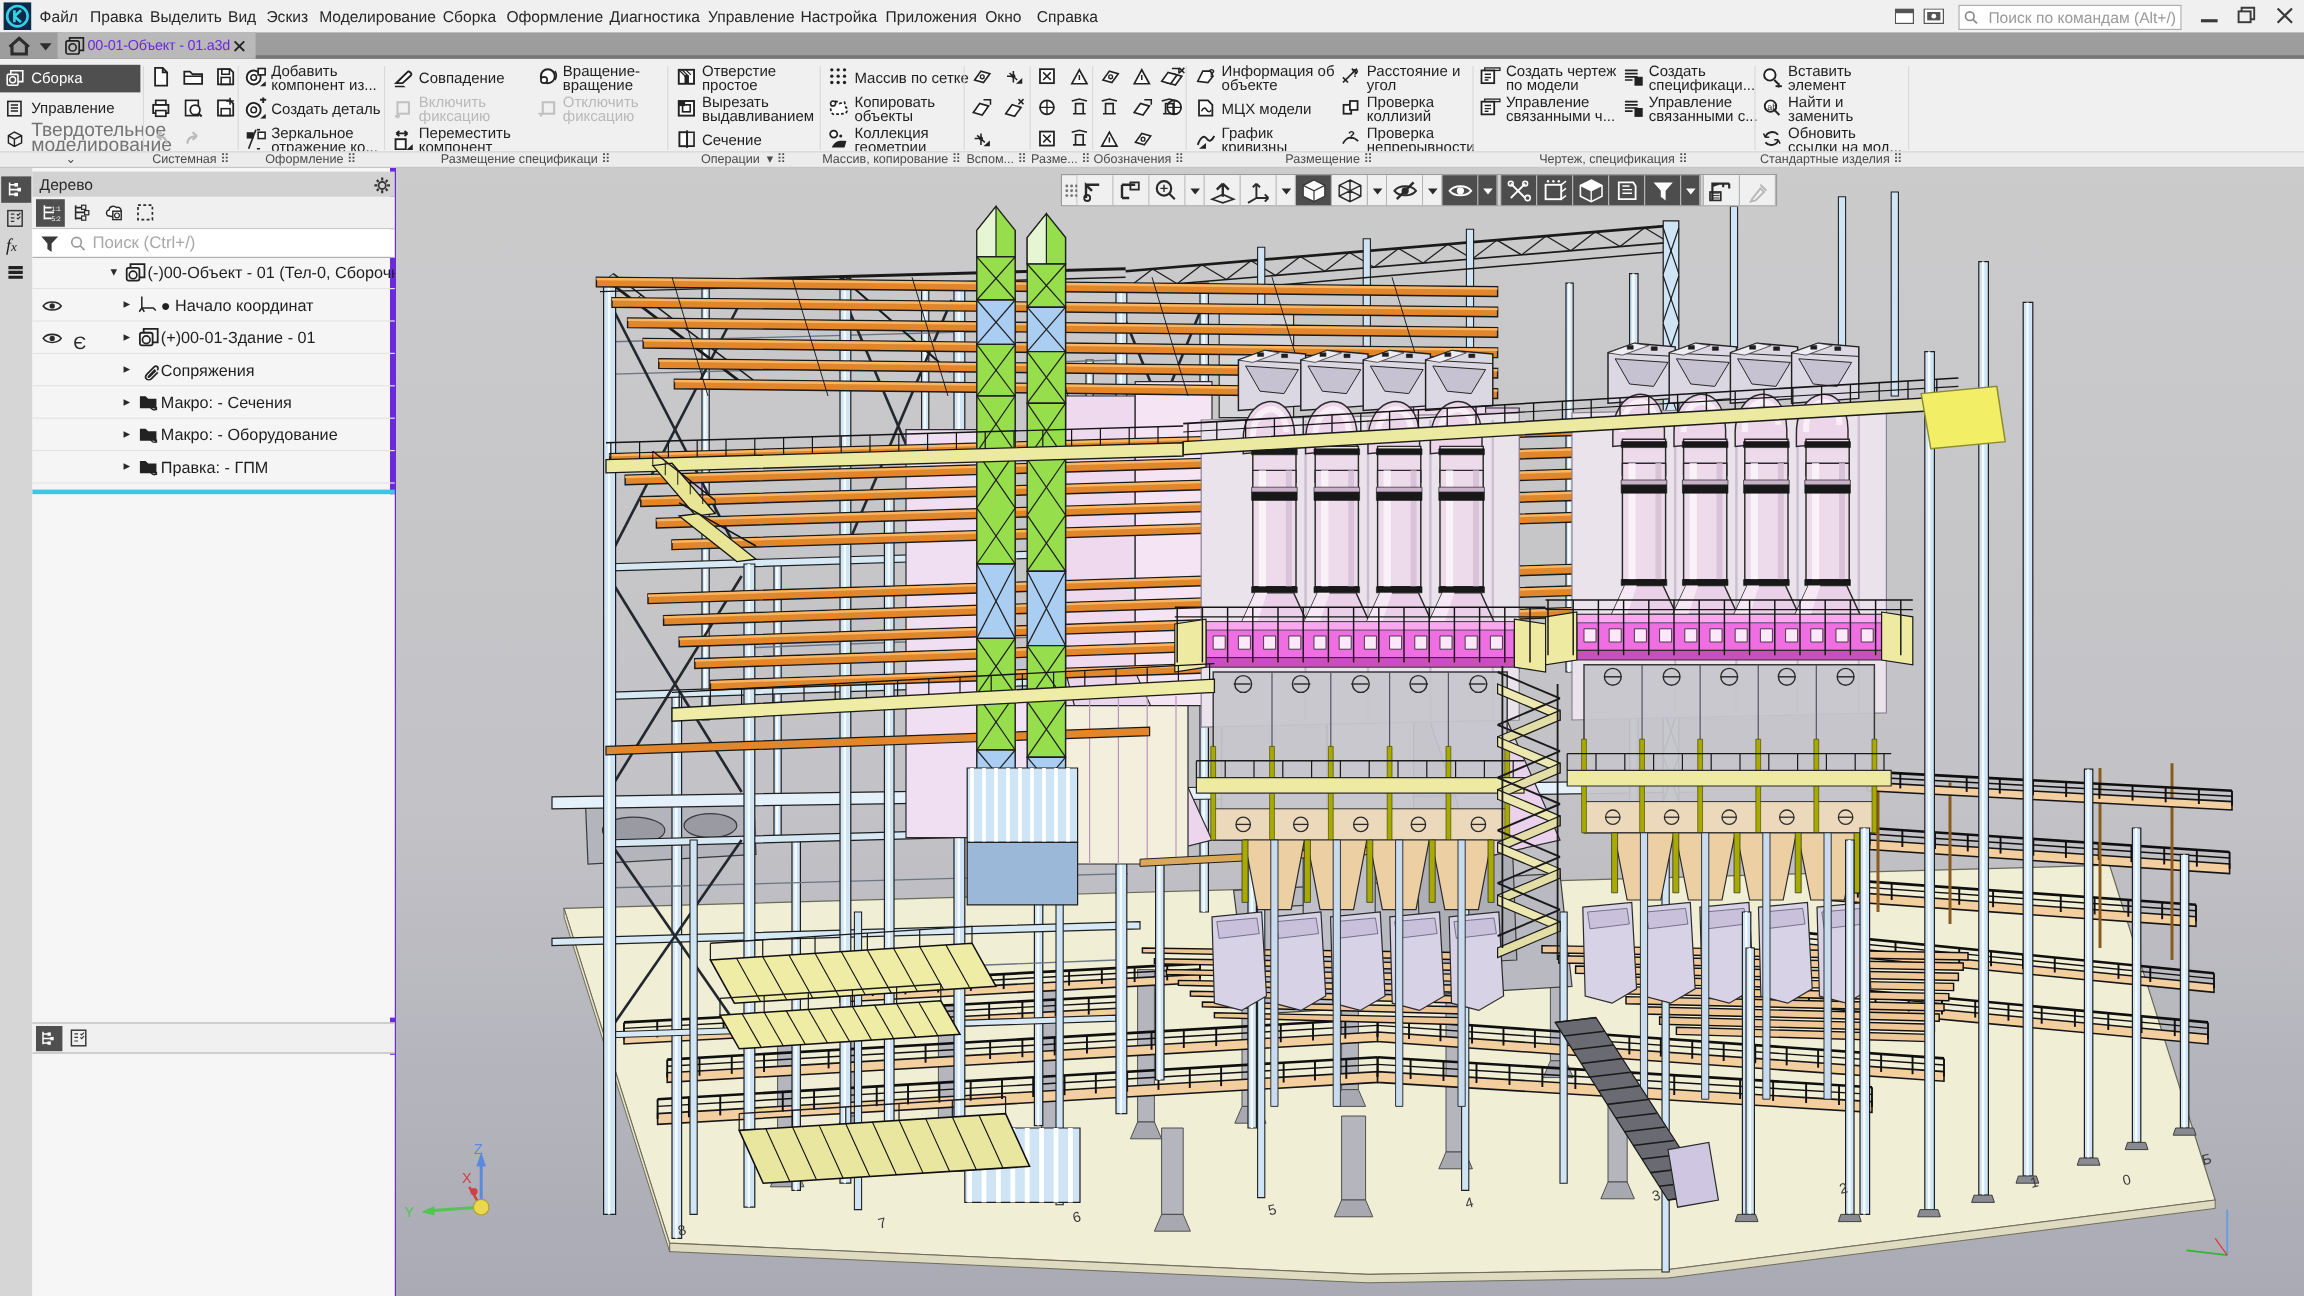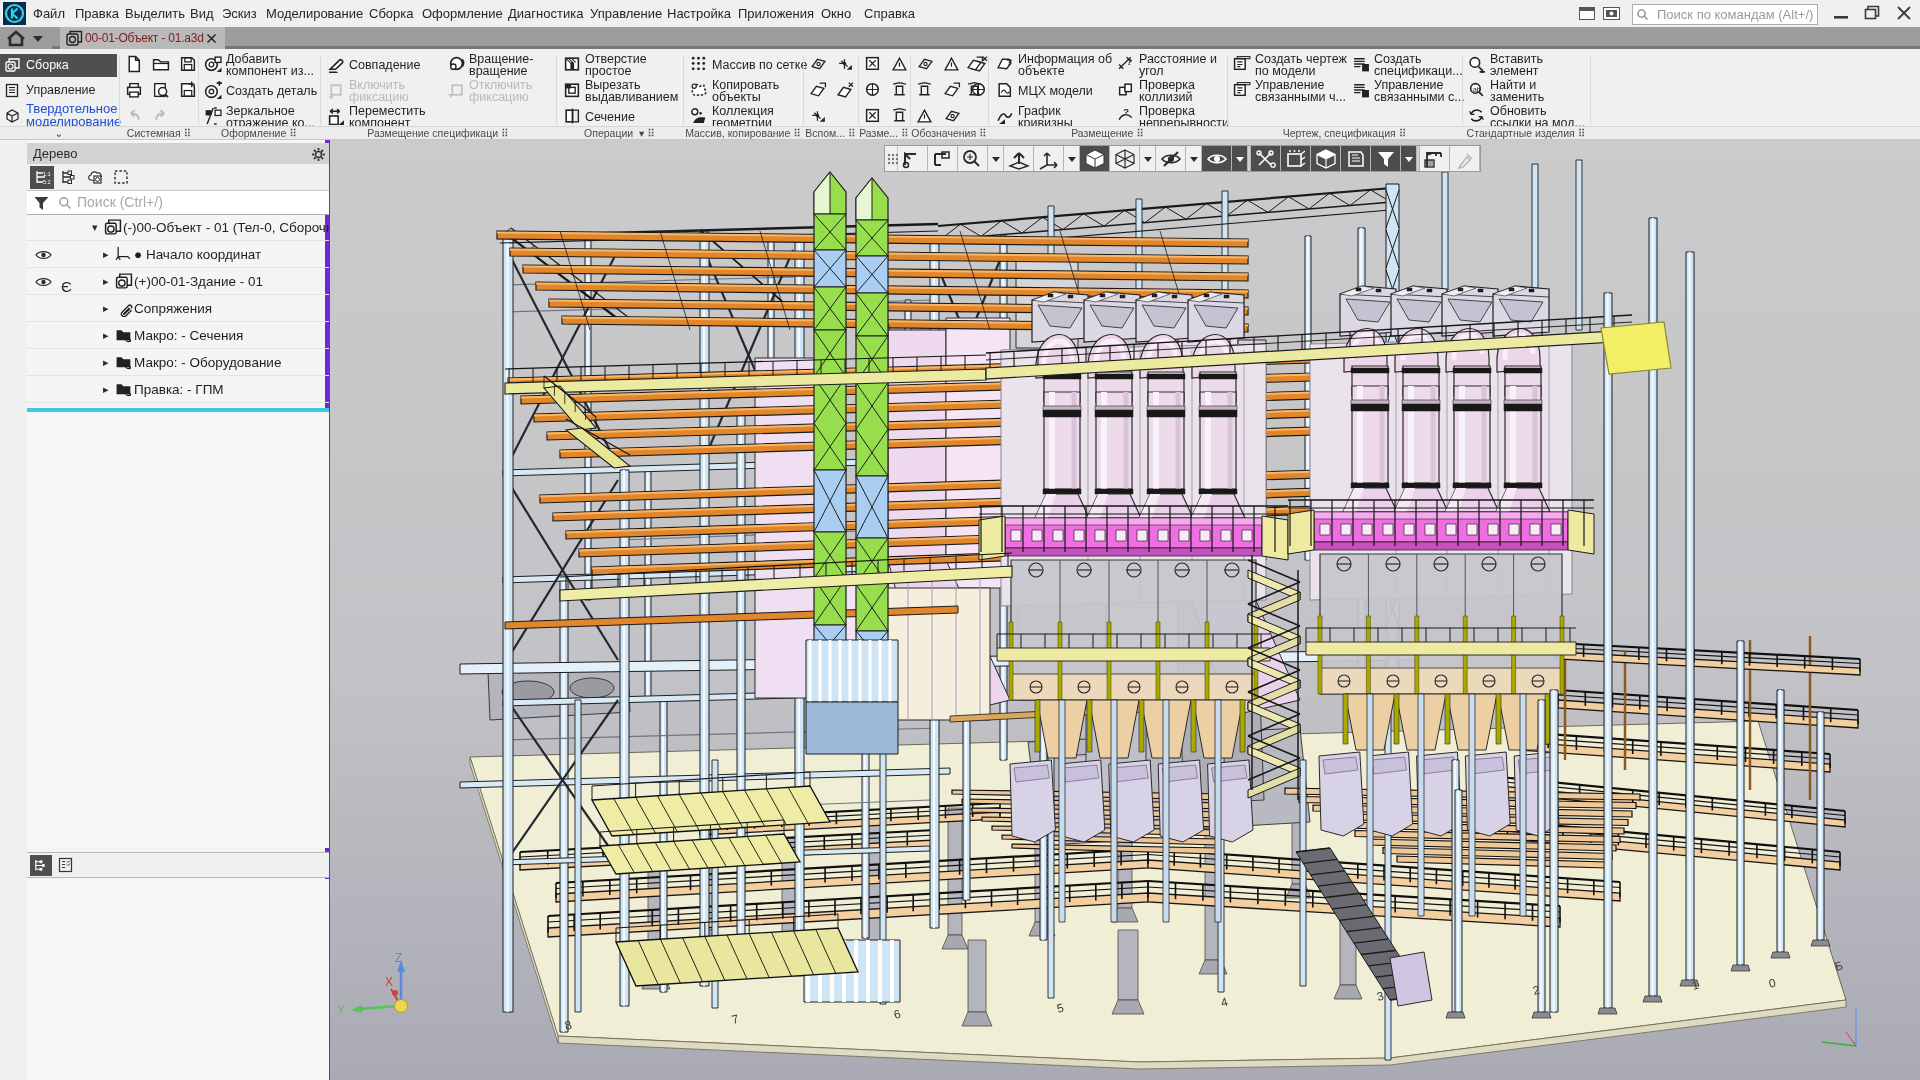--- a/index.html
+++ b/index.html
@@ -6,21 +6,21 @@
 html,body { width:1920px; height:1080px; overflow:hidden; font-family:"Liberation Sans", sans-serif; }
 #app { position:relative; width:1920px; height:1080px; background:#f0f0f0; }
 
 #menubar { position:absolute; left:0; top:0; width:1920px; height:27px; background:#f0f0f0; }
 #menubar .logo { position:absolute; left:3px; top:2px; width:23px; height:23px; background:#0d2a4a; }
 #menubar #mb-items .mitem, .mitem { position:absolute; top:0; height:27px; line-height:27px; font-size:13px; color:#262626; }
 #searchbox { position:absolute; left:1632px; top:4px; width:186px; height:21px; border:1px solid #adadad; background:#fff; color:#9a9a9a; font-size:13px; line-height:19px; padding-left:24px; }
 
 #tabbar { position:absolute; left:0; top:27px; width:1920px; height:22px; background:#9d9d9d; border-bottom:3px solid #787878; }
 #homebtn { position:absolute; left:0; top:0; width:52px; height:22px; background:#9d9d9d; }
-#tab1 { position:absolute; left:60px; top:0; width:165px; height:22px; background:#b9b9b9; font-size:13px; color:#7f1d1d; line-height:22px; }
+#tab1 { position:absolute; left:48px; top:0; width:165px; height:22px; background:#b9b9b9; font-size:13px; color:#6d28d9; line-height:22px; }
 
 #ribbon { position:absolute; left:0; top:0; width:1920px; height:126px; }
 .rb { position:absolute; font-size:12.5px; line-height:12px; color:#1f1f1f; white-space:nowrap; }
 .rb.dis { color:#b9b9b9; }
 #riblabels { position:absolute; left:0; top:126px; width:1920px; height:14px; background:#ececec; border-top:1px solid #d8d8d8; border-bottom:1px solid #c8c8c8; }
 .rlabel { position:absolute; top:0; height:14px; font-size:10.5px; color:#4a4a4a; text-align:center; line-height:13px; }
 .dis { color:#b4b4b4; }
 
 #leftstrip { position:absolute; left:0; top:140px; width:27px; height:940px; background:#d6d6d6; }
 #panel { position:absolute; left:27px; top:140px; width:303px; height:940px; background:#f5f5f5; border-right:5px solid #6d28d9; }
@@ -110,21 +110,21 @@
         </svg>
       <span style="margin-left:26px">Сборка</span>
     </div>
     <div style="position:absolute;left:0;top:79px;width:117px;height:23px;color:#1f1f1f;font-size:12.5px;line-height:23px">
       <svg style="position:absolute;left:5px;top:4px" width="15" height="15" viewBox="0 0 15 15">
           <rect x="1.5" y="1.5" width="11" height="12" fill="none" stroke="#222" stroke-width="1.3"></rect>
           <path d="M4 4.5 H10 M4 7 H10 M4 9.5 H10" stroke="#222" stroke-width="1.1"></path>
         </svg>
       <span style="margin-left:26px">Управление</span>
     </div>
-    <div style="position:absolute;left:0;top:102px;width:117px;height:26px;color:#1d4ed8;font-size:13px;line-height:12.5px">
+    <div style="position:absolute;left:0;top:102px;width:117px;height:26px;color:#737373;font-size:16px;line-height:12.5px">
       <svg style="position:absolute;left:5px;top:6px" width="15" height="15" viewBox="0 0 15 15">
           <path d="M2 5 L7 2 L13 5 L13 11 L7 14 L2 11 Z M2 5 L7 8 L13 5 M7 8 V14" fill="none" stroke="#222" stroke-width="1.2"></path>
         </svg>
       <span style="position:absolute;left:26px;top:1px">Твердотельное<br>моделирование</span>
     </div>
 <div class="rb" style="left:125px;top:55px">
         <svg style="position:absolute;left:0px;top:0px" width="18" height="18" viewBox="0 0 17 17">
           <path d="M4 1.5 H10 L13.5 5 V15.5 H4 Z M10 1.5 V5 H13.5" fill="#fff" stroke="#222" stroke-width="1.4"></path>
         </svg>
       </div>
@@ -535,20 +535,38 @@
     <span class="rlabel" style="left:320px;width:236px">Размещение спецификаци ⠿</span>
     <span class="rlabel" style="left:556px;width:127px">Операции&nbsp;&nbsp;▾ ⠿</span>
     <span class="rlabel" style="left:683px;width:120px">Массив, копирование ⠿</span>
     <span class="rlabel" style="left:803px;width:55px">Вспом... ⠿</span>
     <span class="rlabel" style="left:858px;width:52px">Разме... ⠿</span>
     <span class="rlabel" style="left:910px;width:78px">Обозначения ⠿</span>
     <span class="rlabel" style="left:988px;width:239px">Размещение ⠿</span>
     <span class="rlabel" style="left:1227px;width:235px">Чертеж, спецификация ⠿</span>
     <span class="rlabel" style="left:1462px;width:128px">Стандартные изделия ⠿</span>
   </div>
+<div id="leftstrip">
+<div style="position:absolute;left:1px;top:7px;width:25px;height:22px;background:#4f4f4f"></div>
+<svg style="position:absolute;left:5px;top:10px" width="16" height="16" viewBox="0 0 16 16">
+        <path d="M3 2 V13 M3 4 H8 M3 8 H10 M3 12 H8" stroke="#fff" stroke-width="1.3" fill="none"></path>
+        <rect x="7" y="2.5" width="3" height="3" fill="#fff"></rect>
+        <rect x="9.5" y="6.5" width="3" height="3" fill="#fff"></rect>
+        <rect x="7" y="10.5" width="3" height="3" fill="#fff"></rect>
+      </svg>
+<svg style="position:absolute;left:5px;top:34px" width="16" height="16" viewBox="0 0 16 16">
+        <rect x="1.5" y="1.5" width="12" height="13" fill="none" stroke="#333" stroke-width="1.2"></rect>
+        <path d="M4 4.5 H7 M4 7.5 H7 M4 10.5 H7" stroke="#333" stroke-width="1"></path>
+        <path d="M9 4.5 L10 5.5 L12 3.5 M9 7.5 L10 8.5 L12 6.5" stroke="#333" stroke-width="1" fill="none"></path>
+      </svg>
+<div style="position:absolute;left:5px;top:57px;width:18px;height:18px;font-family:'Liberation Serif',serif;font-style:italic;font-size:15px;color:#222">f<span style="font-size:11px">x</span></div>
+<svg style="position:absolute;left:5px;top:80px" width="16" height="16" viewBox="0 0 16 16">
+        <path d="M2 3 H14 M2 7 H14 M2 11 H14" stroke="#222" stroke-width="2.6"></path>
+      </svg>
+</div>
 <div id="panel">
 <div id="ptitle">Дерево</div>
 <svg style="position:absolute;left:284px;top:7px" width="15" height="15" viewBox="0 0 15 15">
         <circle cx="7.5" cy="7.5" r="3" fill="none" stroke="#333" stroke-width="1.5"></circle>
         <g stroke="#333" stroke-width="1.8">
           <line x1="7.5" y1="1" x2="7.5" y2="3.4"></line>
           <line x1="7.5" y1="11.6" x2="7.5" y2="14"></line>
           <line x1="1" y1="7.5" x2="3.4" y2="7.5"></line>
           <line x1="11.6" y1="7.5" x2="14" y2="7.5"></line>
           <line x1="3" y1="3" x2="4.6" y2="4.6"></line>

